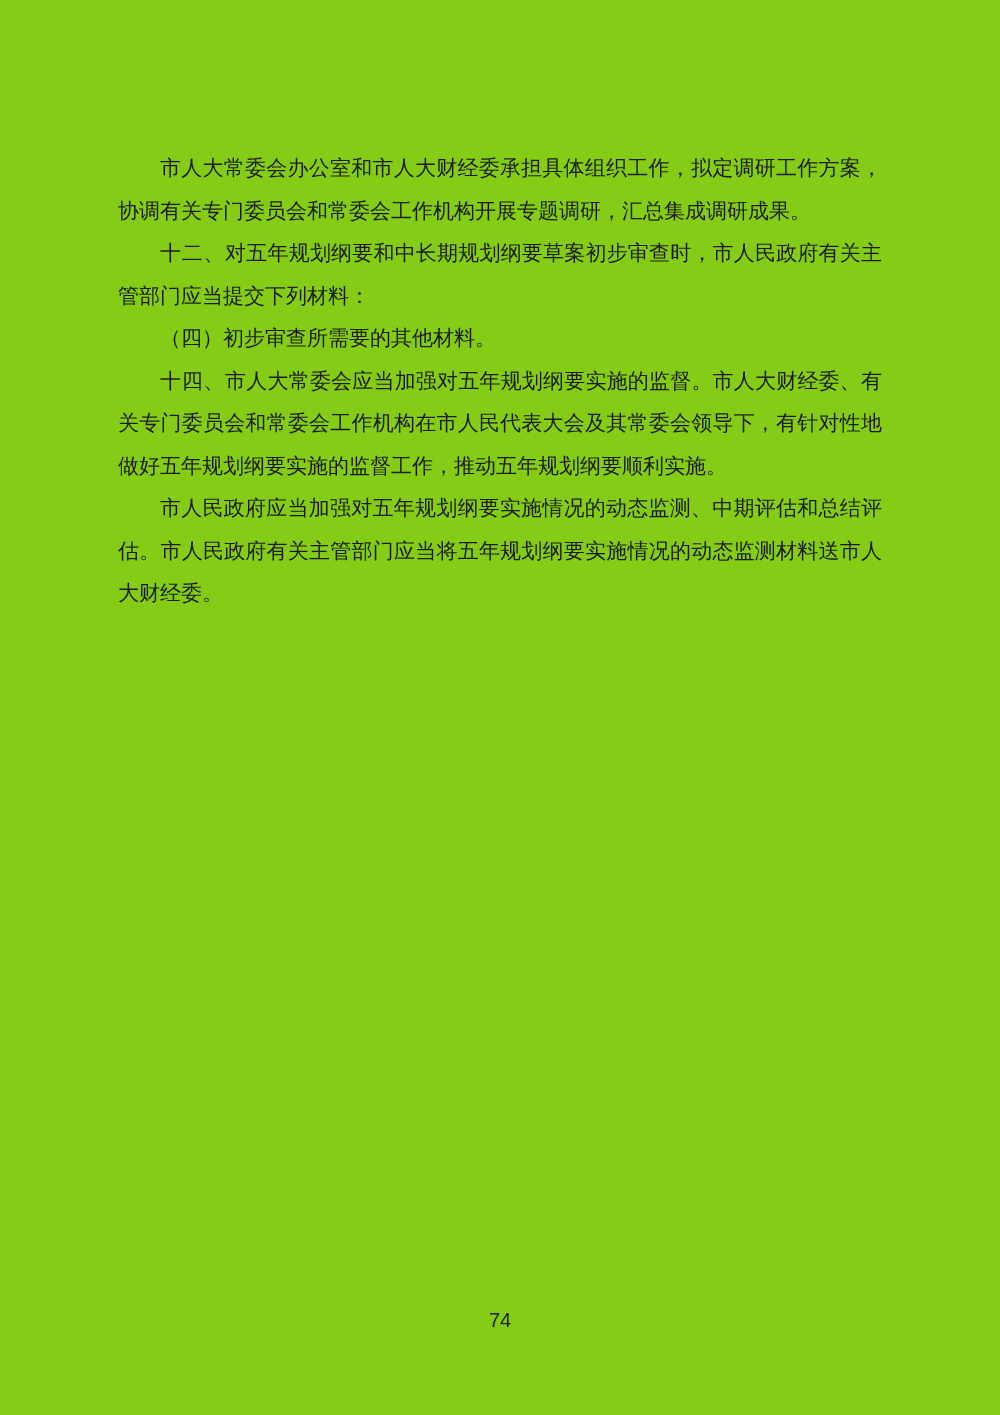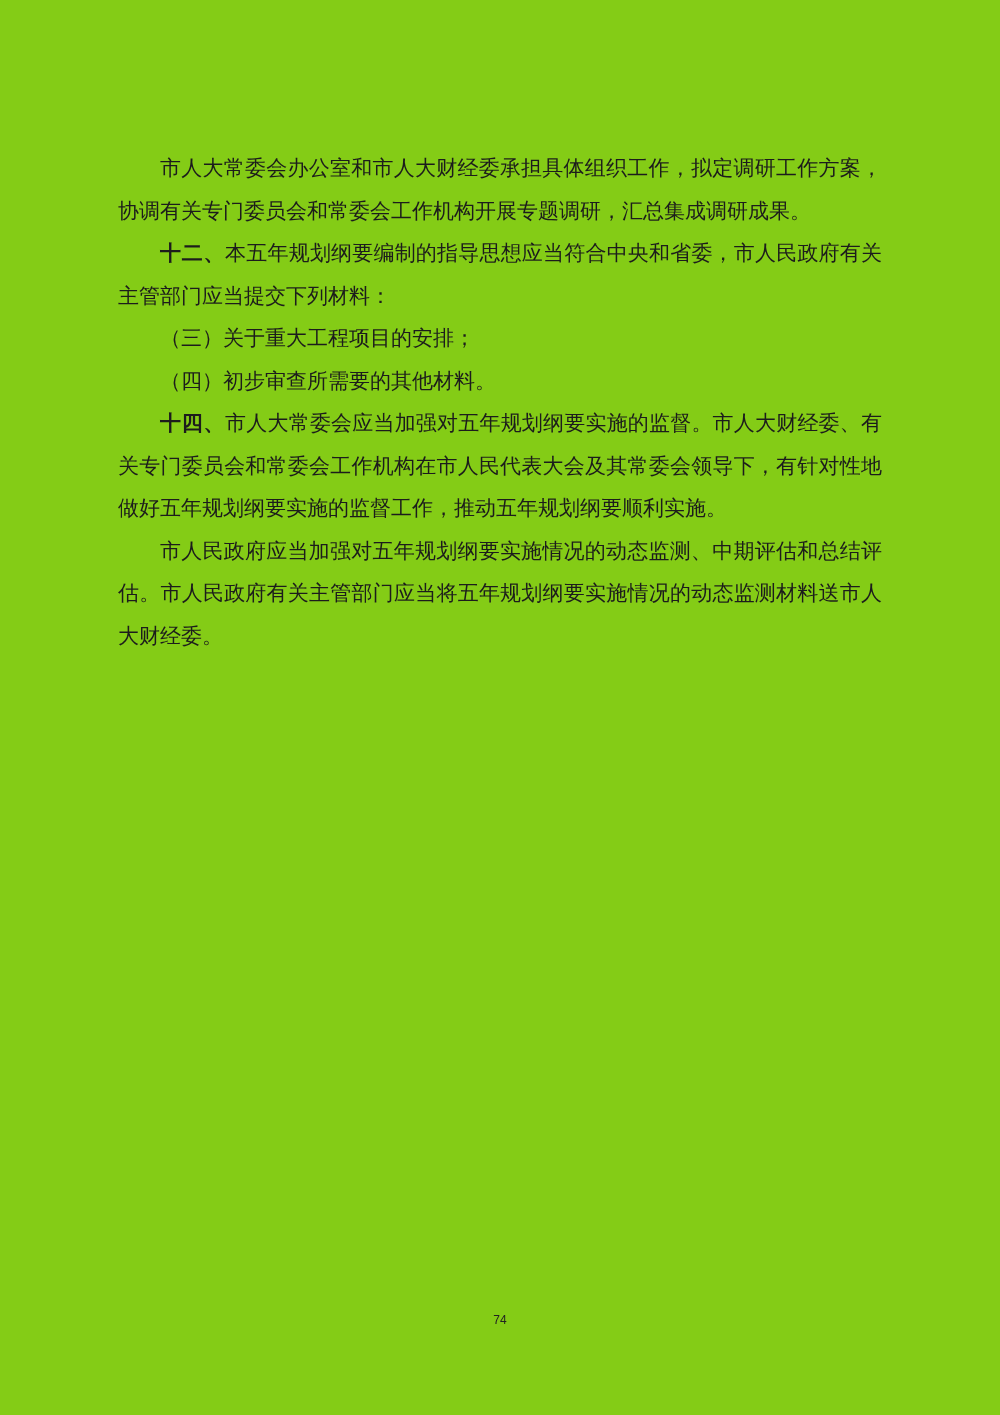--- a/index.html
+++ b/index.html
@@ -26,42 +26,41 @@
     text-align: justify;
     text-justify: inter-character;
     text-align-last: left;
   }
   .doc-body p {
     margin: 0;
     padding: 0;
     text-indent: 2em;
   }
   .lead {
-    font-weight: 700;
+    font-weight: 400;
     font-family: "Liberation Sans", sans-serif;
     letter-spacing: 0.5px;
   }
   .page-number {
     position: absolute;
     top: 1308px;
     left: 0;
     width: 100%;
     text-align: center;
     color: #222222;
     font-family: "Liberation Sans", sans-serif;
-    font-size: 12px;
+    font-size: 20px;
     line-height: 24px;
   }
 </style>
 </head>
 <body>
 
 <div class="page">
   <div class="doc-body">
     <p><span class="lead"></span><span>市人大常委会办公室和市人大财经委承担具体组织工作，拟定调研工作方案，协调有关专门委员会和常委会工作机构开展专题调研，汇总集成调研成果。</span></p>
-    <p><span class="lead">十二、</span><span>本五年规划纲要编制的指导思想应当符合中央和省委，市人民政府有关主管部门应当提交下列材料：</span></p>
-    <p><span class="lead"></span><span>（三）关于重大工程项目的安排；</span></p>
+    <p><span class="lead">十二、</span><span>对五年规划纲要和中长期规划纲要草案初步审查时，市人民政府有关主管部门应当提交下列材料：</span></p>
     <p><span class="lead"></span><span>（四）初步审查所需要的其他材料。</span></p>
     <p><span class="lead">十四、</span><span>市人大常委会应当加强对五年规划纲要实施的监督。市人大财经委、有关专门委员会和常委会工作机构在市人民代表大会及其常委会领导下，有针对性地做好五年规划纲要实施的监督工作，推动五年规划纲要顺利实施。</span></p>
     <p><span class="lead"></span><span>市人民政府应当加强对五年规划纲要实施情况的动态监测、中期评估和总结评估。市人民政府有关主管部门应当将五年规划纲要实施情况的动态监测材料送市人大财经委。</span></p>
   </div>
   <div class="page-number">74</div>
 </div>
 
 </body></html>

